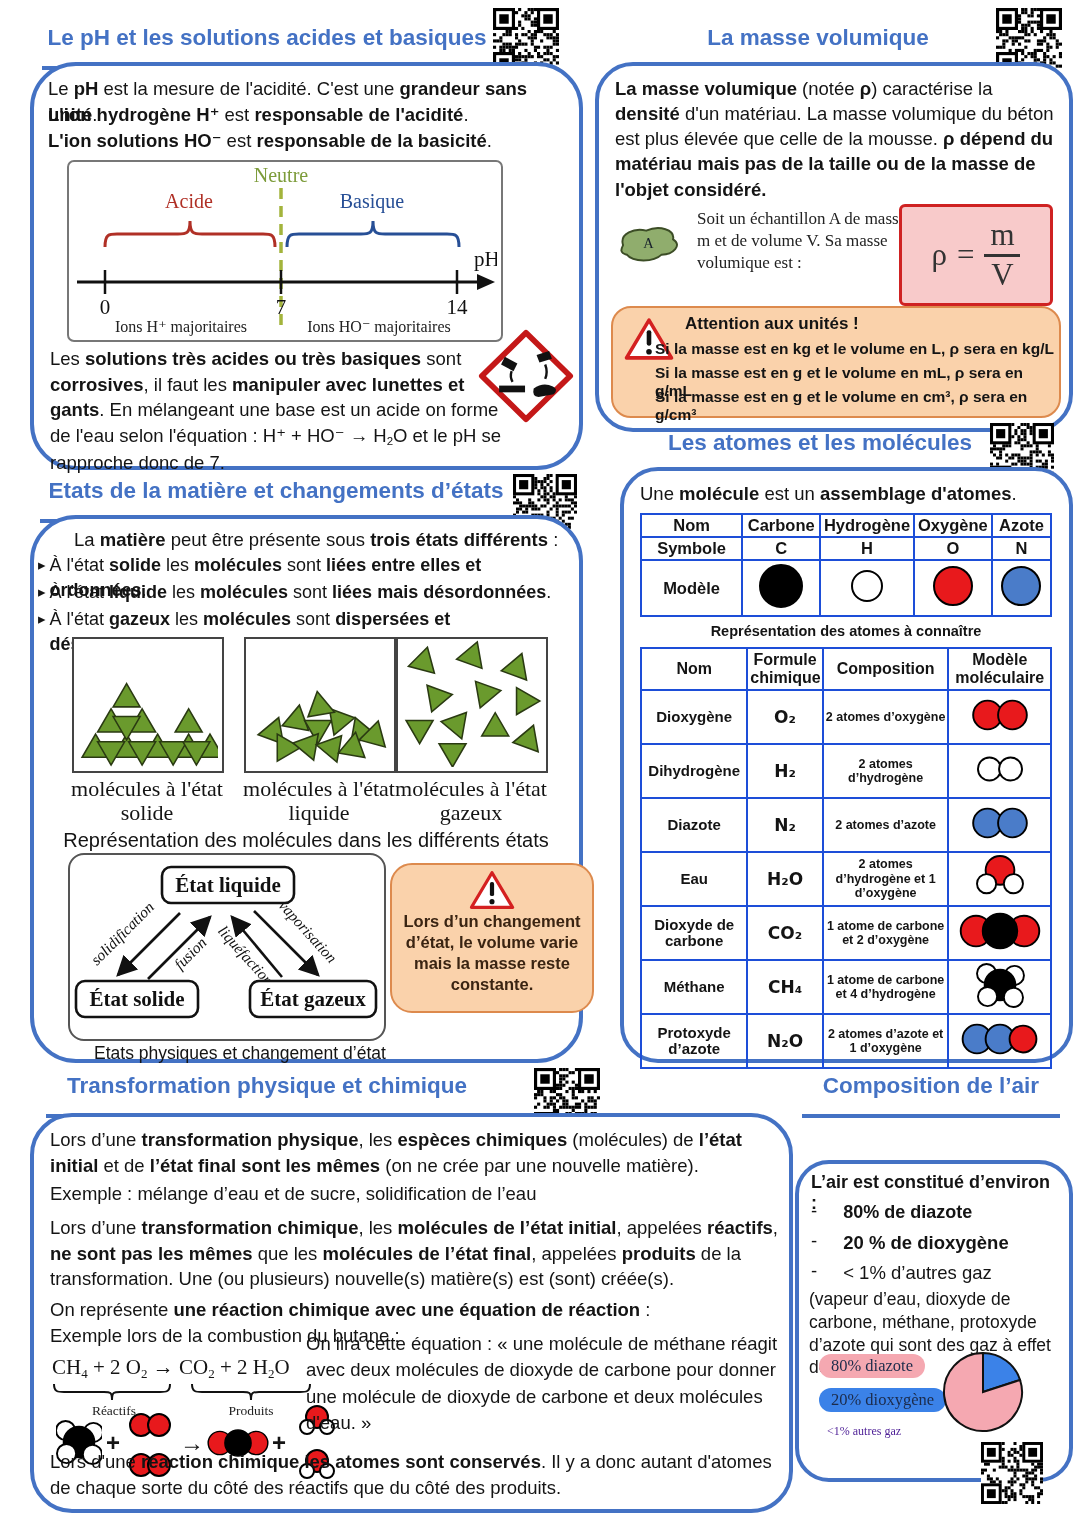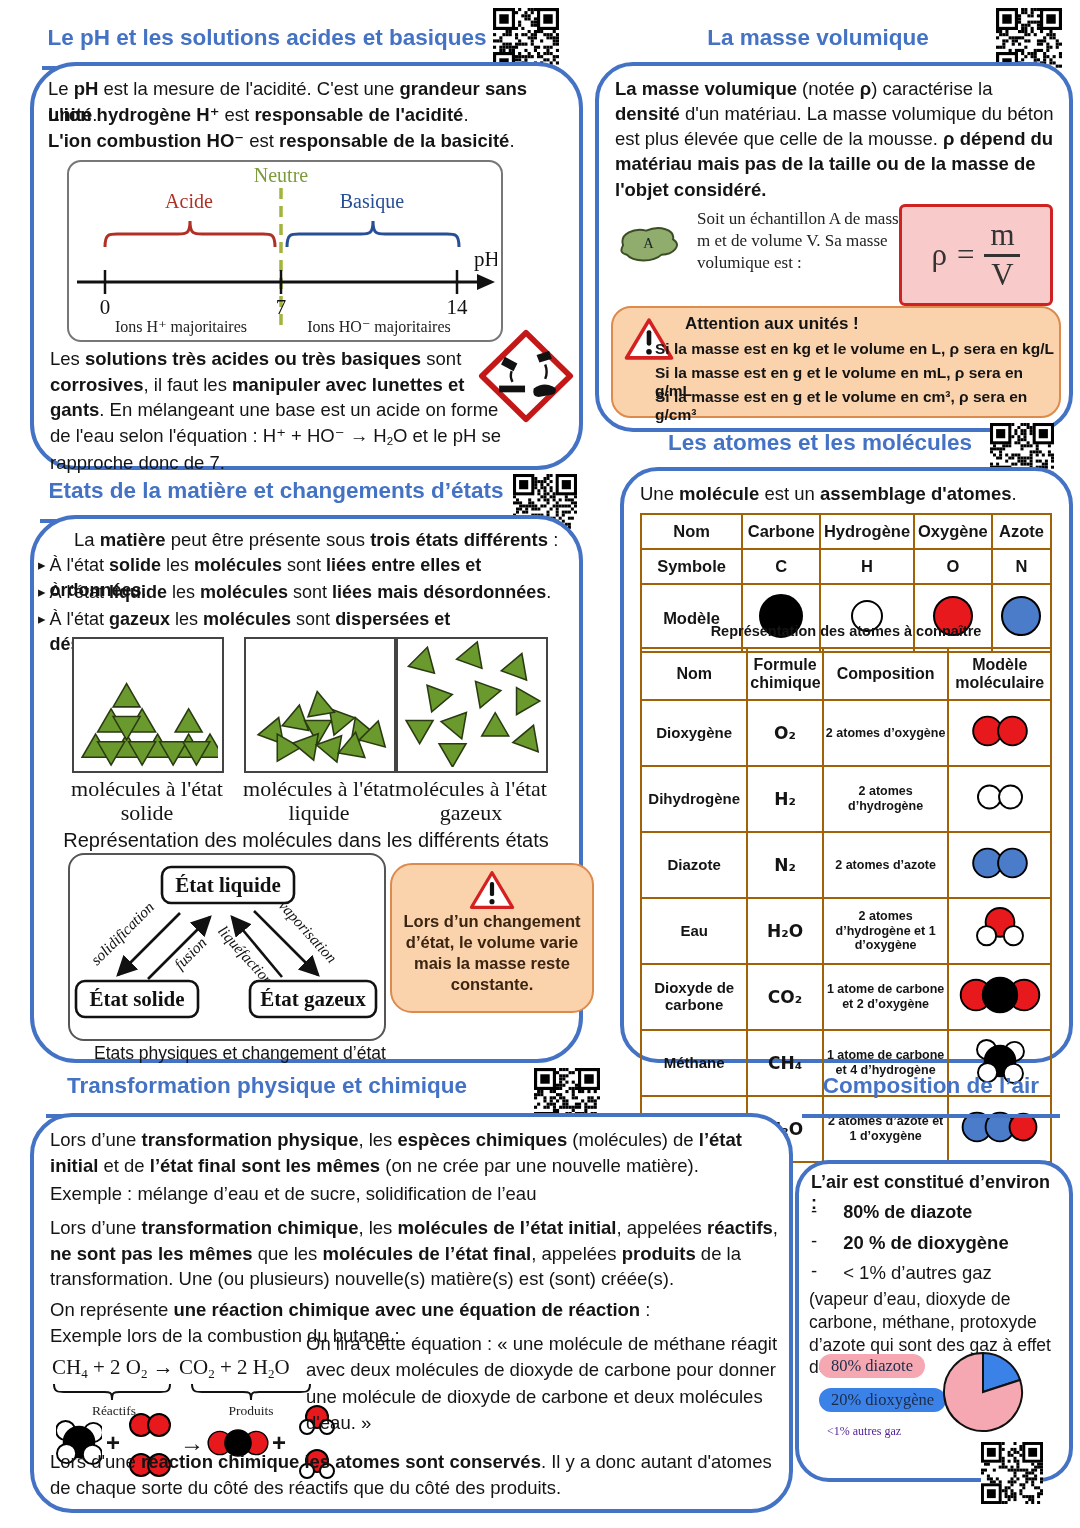--- a/index.html
+++ b/index.html
@@ -19,21 +19,21 @@
   }
   .rich{font-size:18.5px;line-height:1.38;color:var(--ink);}
   .rich .b{font-weight:bold;}
   .rich .u{}
   .rich .sub{font-size:0.62em;vertical-align:-0.28em;}
   .serif{font-family:"Liberation Serif","DejaVu Serif",serif;}
   .qr{position:absolute;}
   .qr svg{display:block;}
   
   .tbl{border-collapse:collapse;width:100%;table-layout:fixed;}
-  .tbl td,.tbl th{border:2px solid #a16207;text-align:center;vertical-align:middle;padding:7px 2px;overflow:hidden;}
+  .tbl td,.tbl th{border:2px solid #1d4ed8;text-align:center;vertical-align:middle;padding:1px 2px;overflow:hidden;}
   .atoms-tbl th,.atoms-tbl td{font-weight:bold;font-size:16.5px;}
   .mol-tbl th{font-weight:bold;font-size:16px;line-height:1.12;}
   .mol-tbl .mname{font-weight:bold;font-size:15px;line-height:1.1;}
   .mol-tbl .formula{font-weight:bold;font-size:17px;font-family:"DejaVu Sans","Liberation Sans",sans-serif;}
   .mol-tbl .mcomp{font-weight:bold;font-size:12.5px;line-height:1.15;}
   .cap{font-weight:bold;font-size:14.5px;text-align:center;}
   
   .orange-box{position:absolute;background:#fad2ab;border:2.5px solid #dd8a4d;border-radius:20px;}
   
   .formula-box{
@@ -203,23 +203,23 @@
         <rect x="44.0" y="62.9" width="3.1" height="3.1" fill="#000"></rect>
         <rect x="47.1" y="62.9" width="3.1" height="3.1" fill="#000"></rect>
         <rect x="59.7" y="62.9" width="3.1" height="3.1" fill="#000"></rect>
         <rect x="62.9" y="62.9" width="3.1" height="3.1" fill="#000"></rect>
       </svg>
     </div>
 
   <div class="panel" style="left:30px;top:62px;width:545px;height:400px;">
     <div class="abs rich" style="left:14px;top:10px;width:514px;font-size:18.5px"><span>Le </span><span class="b">pH</span><span> est la mesure de l'acidité. C'est une </span><span class="b">grandeur sans unité</span><span>.</span></div>
     <div class="abs rich" style="left:14px;top:36px;width:514px;font-size:18.5px"><span class="b">L'ion hydrogène H⁺</span><span> est </span><span class="b">responsable de l'acidité</span><span>.</span></div>
-    <div class="abs rich" style="left:14px;top:62px;width:514px;font-size:18.5px"><span class="b">L'ion combustion HO⁻</span><span> est </span><span class="b">responsable de la basicité</span><span>.</span></div>
-
-    <div class="abs" style="left:33px;top:94px;width:432px;height:178px;border:2px solid #777;border-radius:14px">
+    <div class="abs rich" style="left:14px;top:62px;width:514px;font-size:18.5px"><span class="b">L'ion solutions HO⁻</span><span> est </span><span class="b">responsable de la basicité</span><span>.</span></div>
+
+    <div class="abs" style="left:33px;top:94px;width:432px;height:178px;border:2px solid #777;border-radius:7px">
       <svg width="428" height="174" viewBox="0 0 428 174">
         <text x="212" y="20" text-anchor="middle" font-family="Liberation Serif, DejaVu Serif, serif" font-size="20" fill="#7d9c3b">Neutre</text>
         <line x1="212" y1="26" x2="212" y2="170" stroke="#a3b43c" stroke-width="3.5" stroke-dasharray="11,7"></line>
         <text x="120" y="46" text-anchor="middle" font-family="Liberation Serif, DejaVu Serif, serif" font-size="20" fill="#b03026">Acide</text>
         <text x="303" y="46" text-anchor="middle" font-family="Liberation Serif, DejaVu Serif, serif" font-size="20" fill="#274f96">Basique</text>
         <path d="M36,85 C36,72 40,72 48,72 L109,72 C117,72 121,72 121,59 C121,72 125,72 133,72 L194,72 C202,72 206,72 206,85" fill="none" stroke="#b03026" stroke-width="3"></path>
         <path d="M218,85 C218,72 222,72 230,72 L292,72 C300,72 304,72 304,59 C304,72 308,72 316,72 L378,72 C386,72 390,72 390,85" fill="none" stroke="#274f96" stroke-width="3"></path>
         <line x1="8" y1="120" x2="410" y2="120" stroke="#111" stroke-width="3"></line>
         <polygon points="408,112 426,120 408,128" fill="#111"></polygon>
         <line x1="36" y1="108" x2="36" y2="132" stroke="#111" stroke-width="2.5"></line>

